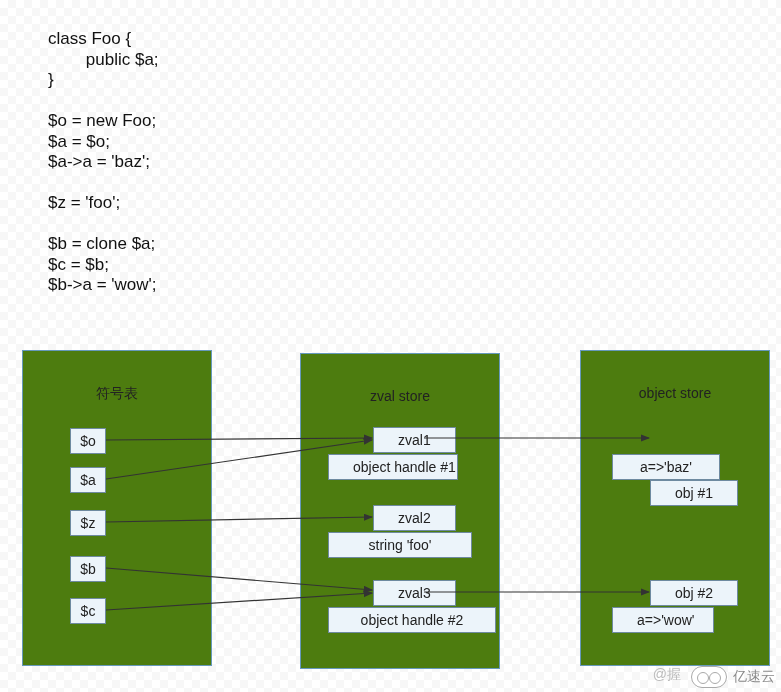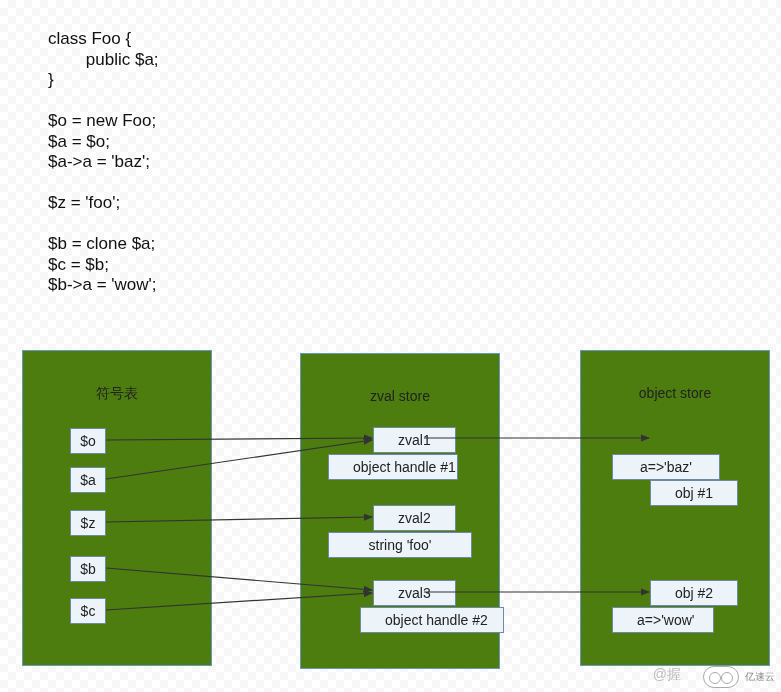--- a/index.html
+++ b/index.html
@@ -63,21 +63,21 @@
     pointer-events: none;
   }
   .watermark {
     position: absolute;
     right: 6px;
     bottom: 4px;
     display: flex;
     align-items: center;
     gap: 6px;
     color: #888;
-    font-size: 10px;
+    font-size: 14px;
   }
   .watermark .logo {
     width: 36px;
     height: 22px;
     border: 1.5px solid #aaa;
     border-radius: 12px;
     position: relative;
     background: #fff;
   }
   .watermark .logo::before,
@@ -136,21 +136,21 @@
 <div class="chip small-var" style="left:70px; top:556px;">$b</div>
 <div class="chip small-var" style="left:70px; top:598px;">$c</div>
 
 <div class="chip" style="left:373px; top:427px;">zval1</div>
 <div class="chip" style="left:328px; top:454px; width:130px;">object handle #1</div>
 
 <div class="chip" style="left:373px; top:505px;">zval2</div>
 <div class="chip" style="left:328px; top:532px; width:144px;">string 'foo'</div>
 
 <div class="chip" style="left:373px; top:580px;">zval3</div>
-<div class="chip" style="left:328px; top:607px; width:144px;margin-left:32px;">object handle #2</div>
+<div class="chip" style="left:328px; top:607px; width:168px;">object handle #2</div>
 
 <div class="chip" style="left:650px; top:436px;margin-top:44px;">obj #1</div>
 <div class="chip" style="left:612px; top:454px; width:108px;">a=&gt;'baz'</div>
 
 <div class="chip" style="left:650px; top:580px;">obj #2</div>
 <div class="chip" style="left:612px; top:607px; width:102px;">a=&gt;'wow'</div>
 
 <svg class="lines" width="781" height="692">
   <defs>
     <marker id="ah" markerWidth="8" markerHeight="8" refX="7" refY="3" orient="auto">

